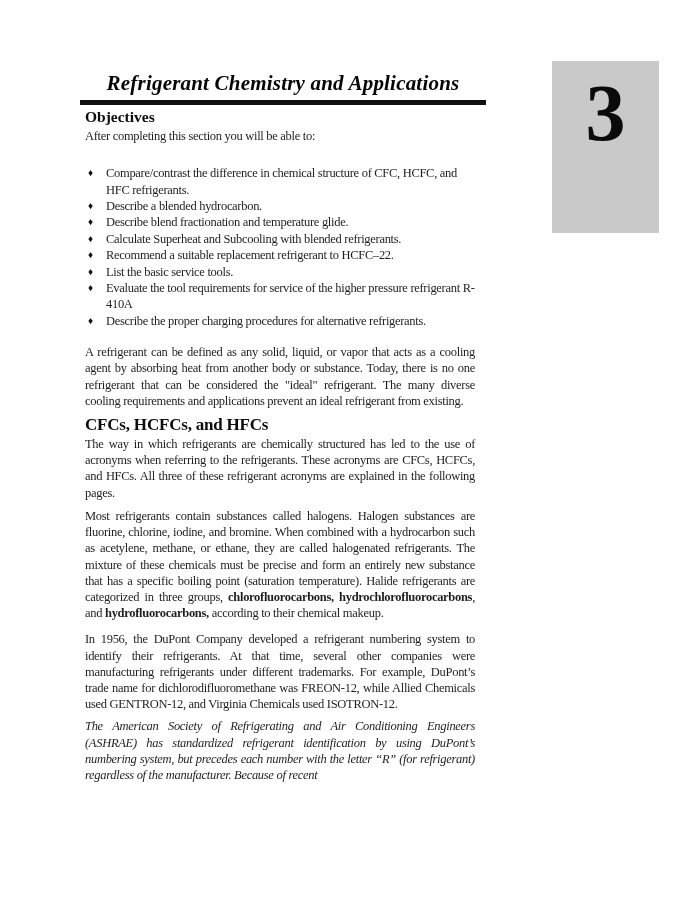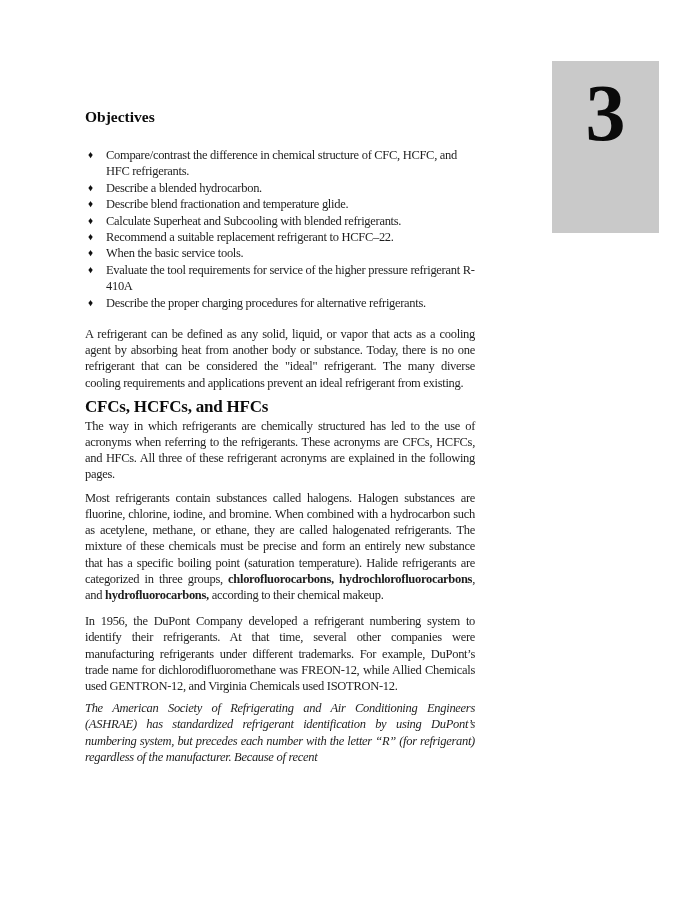--- a/index.html
+++ b/index.html
@@ -122,25 +122,29 @@
 </style>
 </head>
 <body>
 
 <div class="page">
 
   <div class="chapter-box">
     <span class="chapter-number">3</span>
   </div>
 
+  <div class="header">
+    <div class="page-title">Refrigerant Chemistry and Applications</div>
+  </div>
 
   <div class="body-col">
 
     <h2 class="h-objectives">Objectives</h2>
 
+    <p class="objectives-intro">After completing this section you will be able to:</p>
 
     <ul class="objectives-list">
       <li>
         <span class="bullet">♦</span>
         <span class="obj-text">Compare/contrast the difference in chemical structure of CFC, HCFC, and HFC refrigerants.</span>
       </li>
       <li>
         <span class="bullet">♦</span>
         <span class="obj-text">Describe a blended hydrocarbon.</span>
       </li>
@@ -151,21 +155,21 @@
       <li>
         <span class="bullet">♦</span>
         <span class="obj-text">Calculate Superheat and Subcooling with blended refrigerants.</span>
       </li>
       <li>
         <span class="bullet">♦</span>
         <span class="obj-text">Recommend a suitable replacement refrigerant to HCFC–22.</span>
       </li>
       <li>
         <span class="bullet">♦</span>
-        <span class="obj-text">When the basic service tools.</span>
+        <span class="obj-text">List the basic service tools.</span>
       </li>
       <li>
         <span class="bullet">♦</span>
         <span class="obj-text">Evaluate the tool requirements for service of the higher pressure refrigerant R-410A</span>
       </li>
       <li>
         <span class="bullet">♦</span>
         <span class="obj-text">Describe the proper charging procedures for alternative refrigerants.</span>
       </li>
     </ul>

